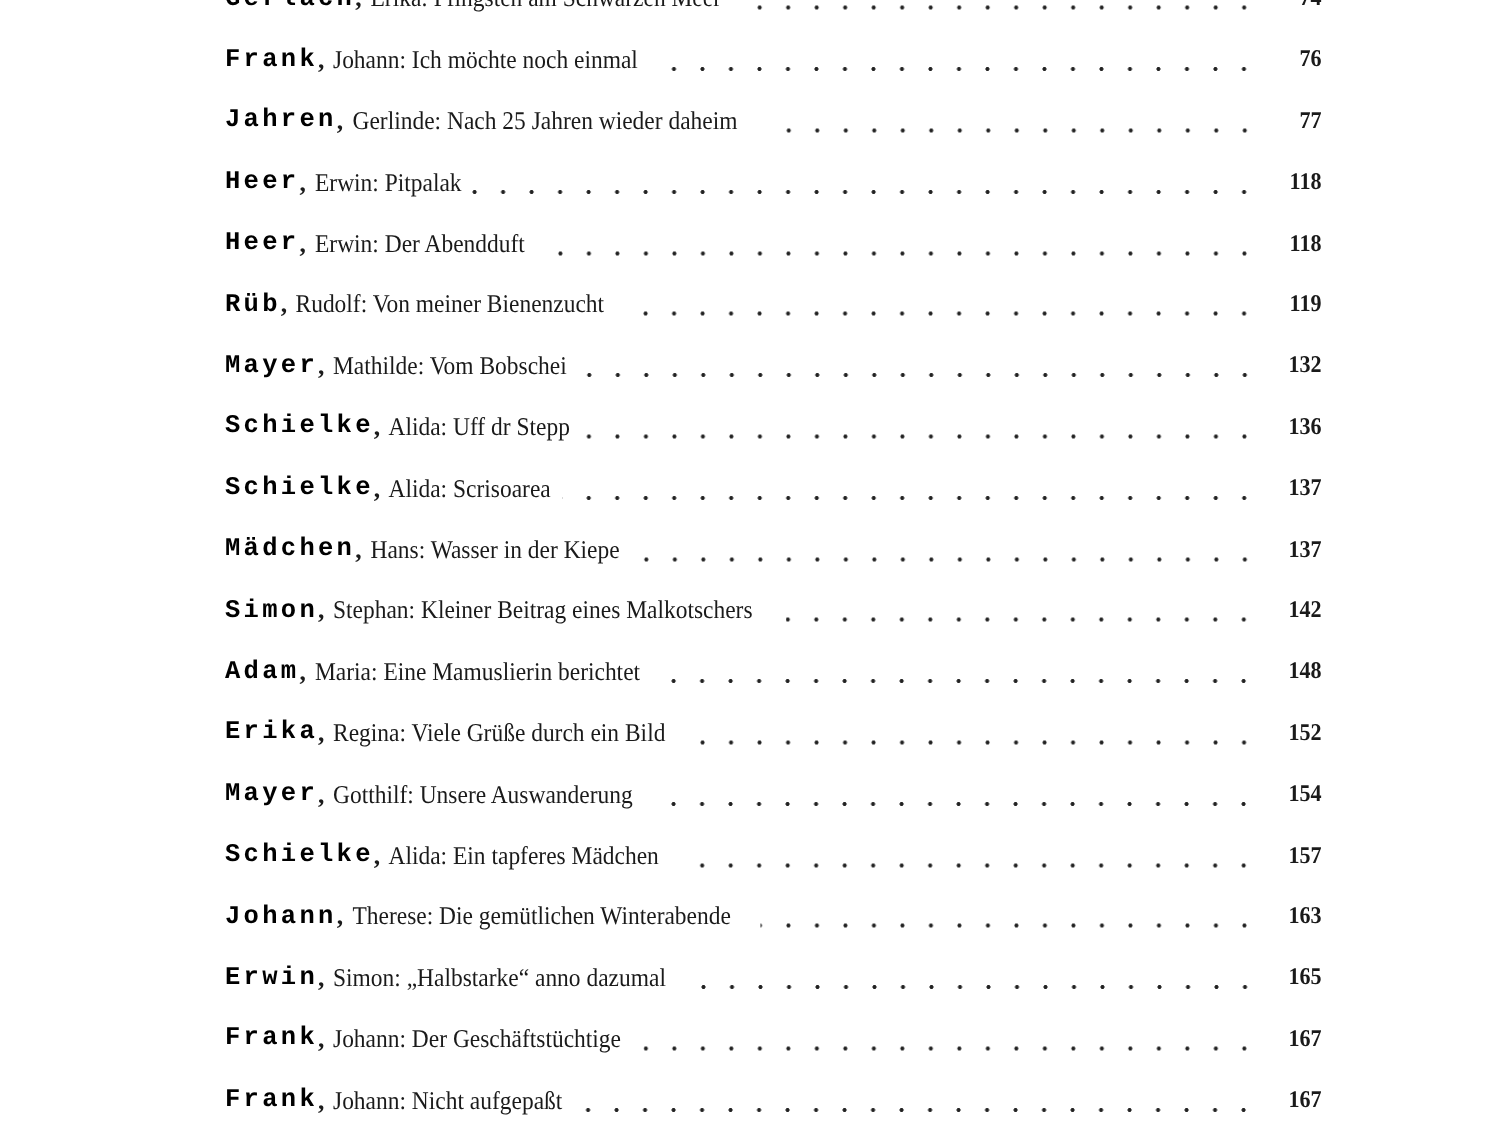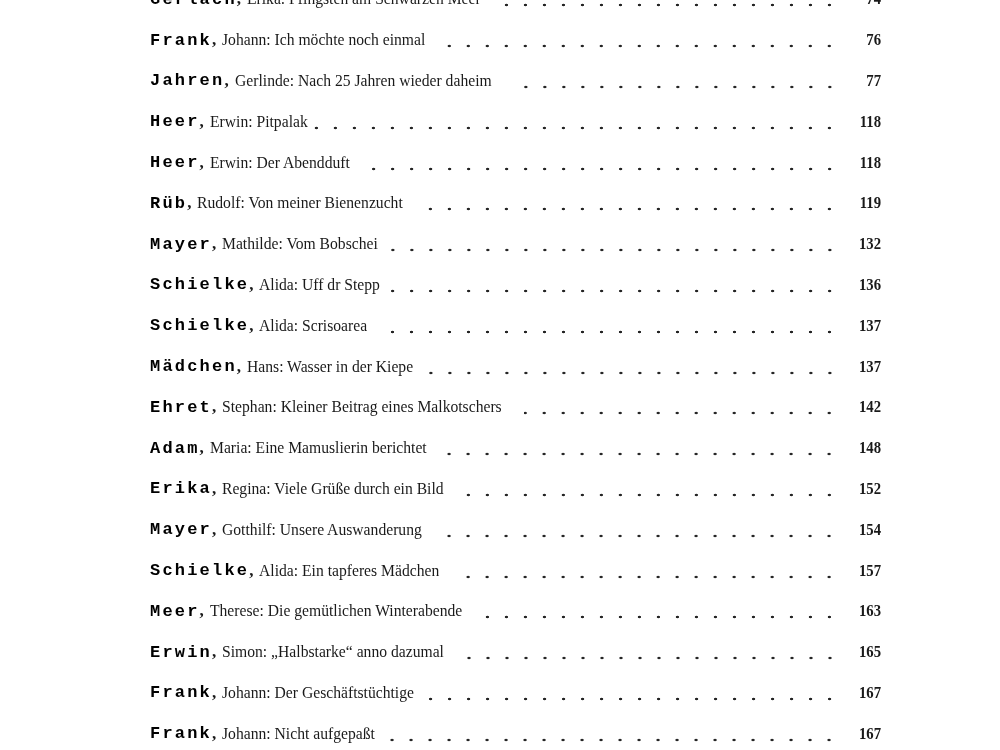--- a/index.html
+++ b/index.html
@@ -139,21 +139,21 @@
     <span class="page">137</span>
   </div>
     <div class="toc-row">
     <span class="author">Mädchen</span>
       <span class="comma">,</span>
     <span class="entry-text">Hans: Wasser in der Kiepe</span>
     <span class="leader"></span>
     <span class="page">137</span>
   </div>
     <div class="toc-row">
-    <span class="author">Ehret</span>
+    <span class="author">Simon</span>
       <span class="comma">,</span>
     <span class="entry-text">Stephan: Kleiner Beitrag eines Malkotschers</span>
     <span class="leader"></span>
     <span class="page">142</span>
   </div>
     <div class="toc-row">
     <span class="author">Adam</span>
       <span class="comma">,</span>
     <span class="entry-text">Maria: Eine Mamuslierin berichtet</span>
     <span class="leader"></span>
@@ -174,21 +174,21 @@
     <span class="page">154</span>
   </div>
     <div class="toc-row">
     <span class="author">Schielke</span>
       <span class="comma">,</span>
     <span class="entry-text">Alida: Ein tapferes Mädchen</span>
     <span class="leader"></span>
     <span class="page">157</span>
   </div>
     <div class="toc-row">
-    <span class="author">Meer</span>
+    <span class="author">Johann</span>
       <span class="comma">,</span>
     <span class="entry-text">Therese: Die gemütlichen Winterabende</span>
     <span class="leader"></span>
     <span class="page">163</span>
   </div>
     <div class="toc-row">
     <span class="author">Erwin</span>
       <span class="comma">,</span>
     <span class="entry-text">Simon: „Halbstarke“ anno dazumal</span>
     <span class="leader"></span>

